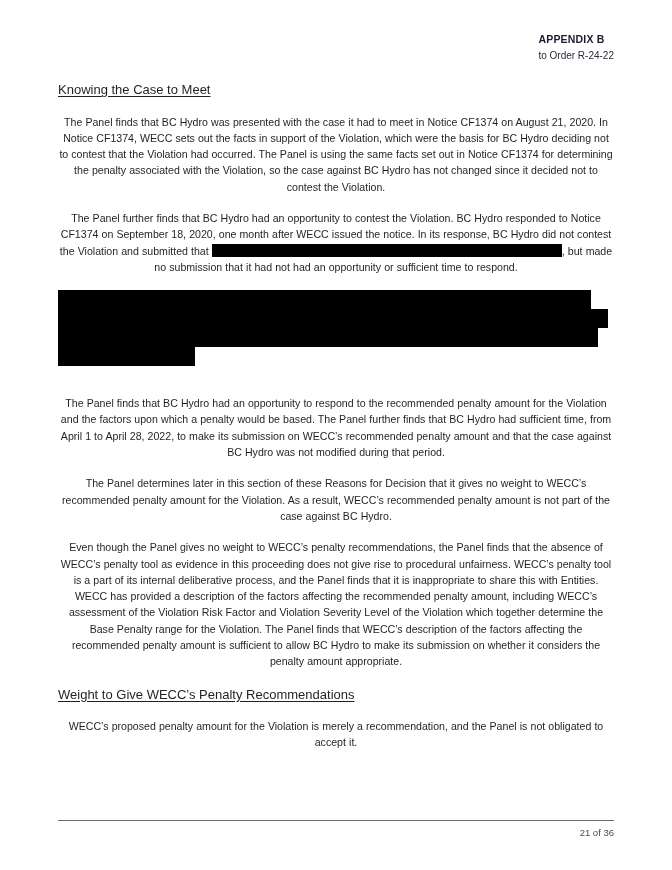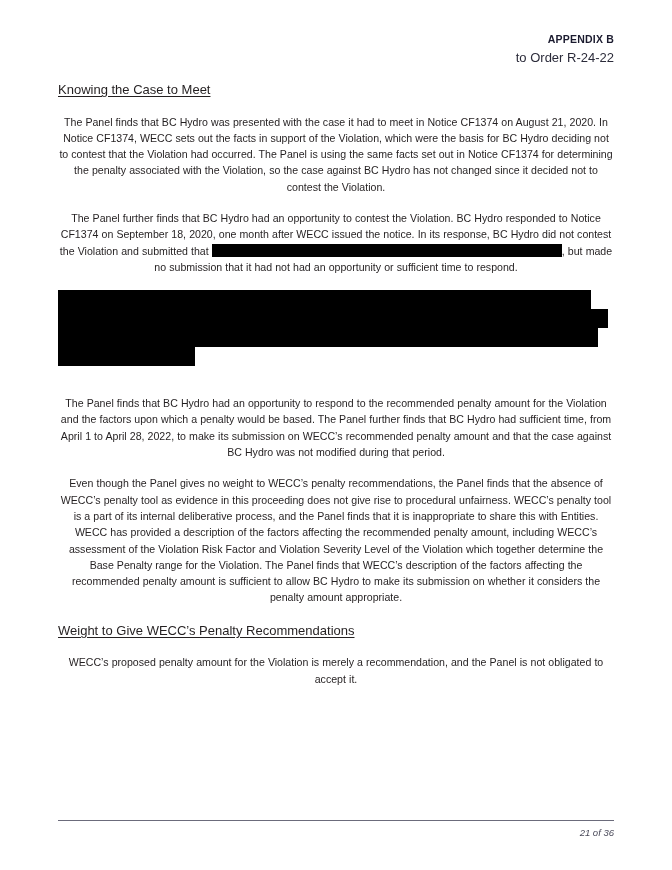--- a/index.html
+++ b/index.html
@@ -22,33 +22,33 @@
     width: 672px;
     height: 870px;
     background: #ffffff;
   }
 
   
   .doc-header {
     position: absolute;
     top: 32px;
     right: 58px;
-    text-align: right;
+    text-align: left;
     line-height: 1.45;
     margin-left: 8px;
   }
   .doc-header .appendix {
     font-size: 10.5px;
     font-weight: bold;
     letter-spacing: 0.2px;
     color: #1b1b2f;
     display: block;
   }
   .doc-header .order {
-    font-size: 13px;
+    font-size: 10px;
     font-weight: normal;
     color: #2b2b3a;
     display: block;
     margin-top: 2px;
   }
 
   
   .content {
     position: absolute;
     left: 58px;
@@ -102,21 +102,20 @@
   .spacer-after-block { height: 14px; }
 
   .heading-2-wrap { margin-bottom: 14px; }
 
   
   .footer {
     position: absolute;
     left: 58px;
     right: 58px;
     bottom: 32px;
-    font-style: italic;
   }
   .footer-rule {
     border: 0;
     border-top: 1px solid #6b6b7b;
     margin: 0 0 6px 0;
     width: 100%;
   }
   .footer-page {
     font-size: 9.5px;
     color: #4a4a5a;
@@ -149,20 +148,21 @@
       <span class="rline rline-1"></span>
       <span class="rline rline-2"></span>
       <span class="rline rline-3"></span>
       <span class="rline rline-4"></span>
     </div>
 
     <div class="spacer-after-block"></div>
 
     <p class="para">The Panel finds that BC Hydro had an opportunity to respond to the recommended penalty amount for the Violation and the factors upon which a penalty would be based. The Panel further finds that BC Hydro had sufficient time, from April 1 to April 28, 2022, to make its submission on WECC’s recommended penalty amount and that the case against BC Hydro was not modified during that period.</p>
 
+    <p class="para">The Panel determines later in this section of these Reasons for Decision that it gives no weight to WECC’s recommended penalty amount for the Violation. As a result, WECC’s recommended penalty amount is not part of the case against BC Hydro.</p>
 
     <p class="para">Even though the Panel gives no weight to WECC’s penalty recommendations, the Panel finds that the absence of WECC’s penalty tool as evidence in this proceeding does not give rise to procedural unfairness. WECC’s penalty tool is a part of its internal deliberative process, and the Panel finds that it is inappropriate to share this with Entities. WECC has provided a description of the factors affecting the recommended penalty amount, including WECC’s assessment of the Violation Risk Factor and Violation Severity Level of the Violation which together determine the Base Penalty range for the Violation. The Panel finds that WECC’s description of the factors affecting the recommended penalty amount is sufficient to allow BC Hydro to make its submission on whether it considers the penalty amount appropriate.</p>
 
 
     <div class="heading-2-wrap">
       <span class="section-heading">Weight to Give WECC’s Penalty Recommendations</span>
     </div>
 
     <p class="para">WECC’s proposed penalty amount for the Violation is merely a recommendation, and the Panel is not obligated to accept it.</p>
   </div>

